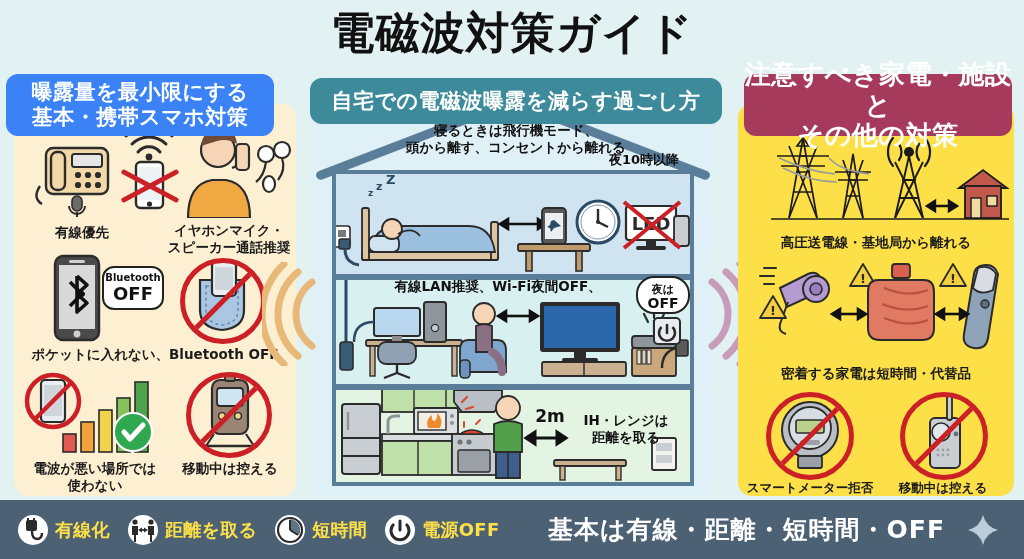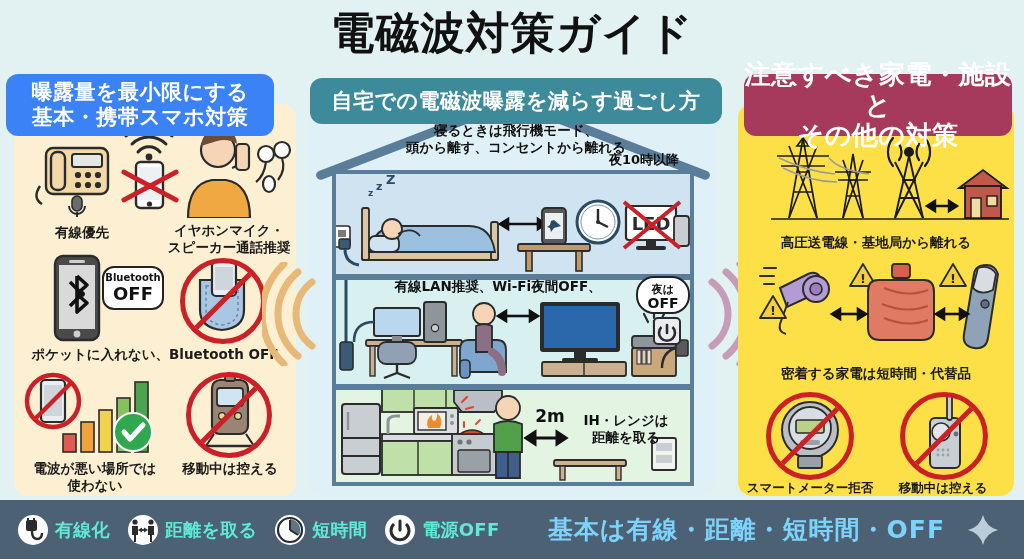--- a/index.html
+++ b/index.html
@@ -60,23 +60,23 @@
   .roofL{left:-4px;top:42px;width:216px;transform-origin:left bottom;transform:rotate(-21deg);}
   .roofR{right:-4px;top:42px;width:216px;transform-origin:right bottom;transform:rotate(21deg);}
 
   .ftext{position:absolute;text-align:center;font-size:13.5px;font-weight:bold;color:#111;line-height:1.28;}
 
   
   #footer{position:absolute;left:0;top:500px;width:1024px;height:59px;background:#4d6175;
     display:flex;align-items:center;}
   .fitem{display:flex;align-items:center;margin-left:18px;}
   .fdisc{width:30px;height:30px;border-radius:50%;background:#fff;position:relative;flex:none;}
-  .flabel{color:#5eead4;font-weight:bold;font-size:18px;margin-left:7px;letter-spacing:.3px;}
+  .flabel{color:#fde047;font-weight:bold;font-size:18px;margin-left:7px;letter-spacing:.3px;}
   #footer-slogan{position:absolute;left:548px;top:0;height:59px;display:flex;align-items:center;
-    color:#7dd3fc;font-weight:bold;font-size:25px;letter-spacing:1px;}
+    color:#ffffff;font-weight:bold;font-size:25px;letter-spacing:1px;}
   #sparkle{position:absolute;right:26px;top:15px;width:30px;height:30px;}
 
   .bubble{position:absolute;background:#fff;border:2px solid #222;border-radius:12px;
     font-weight:bold;text-align:center;color:#111;box-sizing:border-box;}
   .bubble:after{content:"";position:absolute;width:0;height:0;}
 </style>
 </head>
 <body>
 
 <div id="stage">

